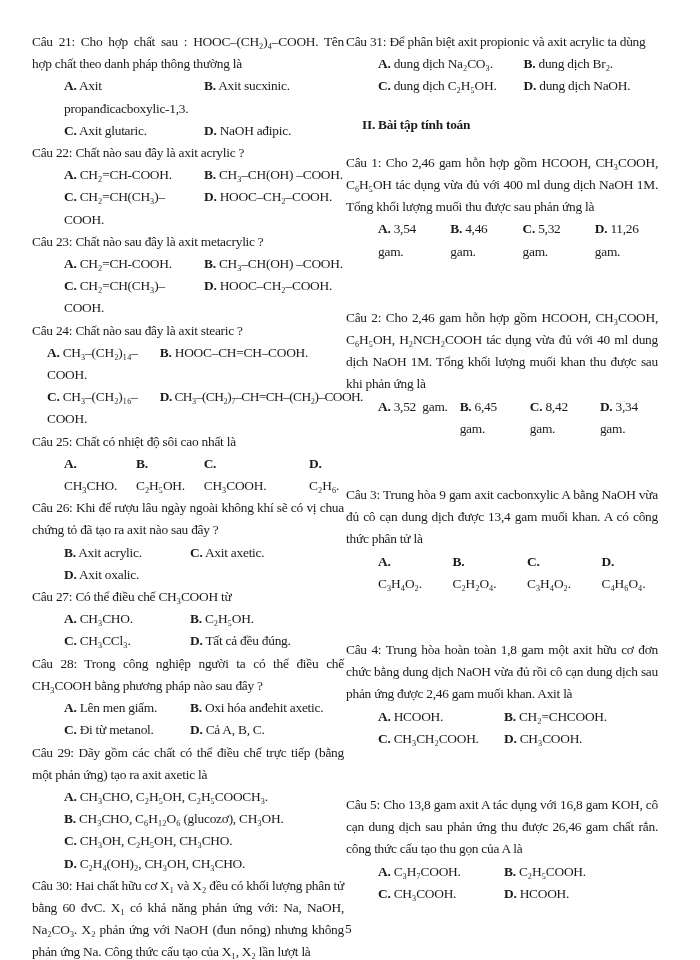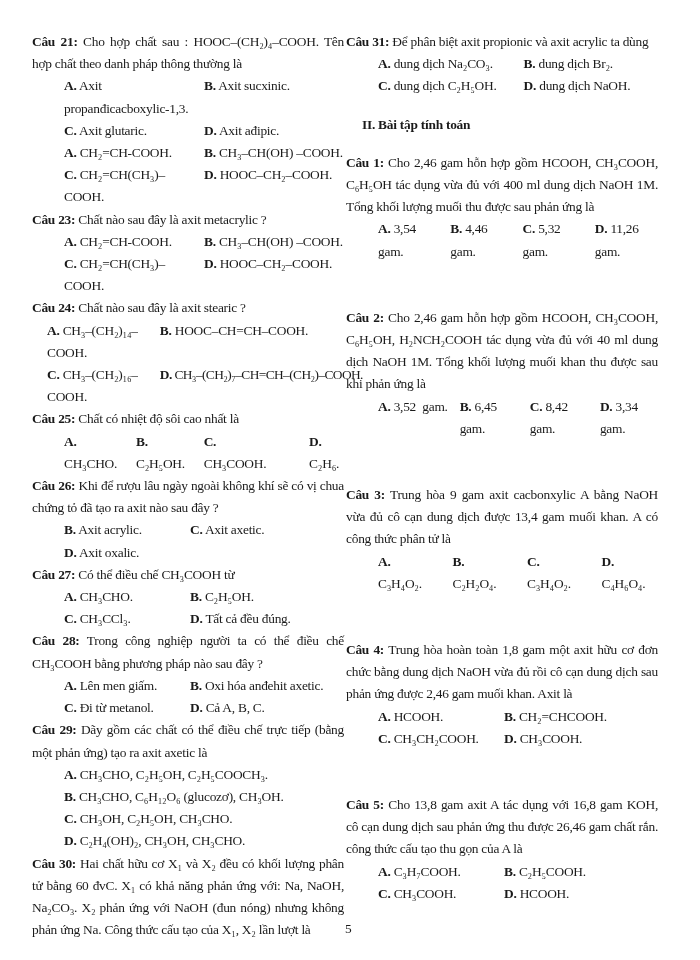--- a/index.html
+++ b/index.html
@@ -6,21 +6,21 @@
   body {
     width: 700px; height: 960px; position: relative; overflow: hidden;
     font-family: "Liberation Serif", "DejaVu Serif", serif;
     color: #1a1a1a; font-size: 13.4px; line-height: 22.2px;
     letter-spacing: -0.25px;
   }
   .col { position: absolute; top: 31px; }
   .col-left { left: 32px; width: 312px; }
   .col-right { left: 346px; width: 312px; }
   .p { text-align: justify; margin: 0; }
-  .q b { font-weight: bold; }
+  .q b { font-weight: normal; }
   .opts { display: grid; margin: 0; }
   .opts.two { grid-template-columns: 1fr 1fr; padding-left: 32px; }
   .opts.two.wide { padding-left: 15px; grid-template-columns: 38% 62%; }
   .opts.four { grid-template-columns: auto auto auto auto; justify-content: start; column-gap: 12px; padding-left: 32px; }
   .opts.stack { grid-template-columns: 1fr; padding-left: 32px; }
   .opt b { font-weight: bold; }
   .section-title { font-weight: bold; margin: 16px; }
   .gap-lg { height: 44px; }
   .page-number { position: absolute; left: 345px; top: 918px; font-size: 13.4px; }
 </style>
@@ -28,25 +28,26 @@
 <body>
 
 <div class="col col-left">
 
   <div>
     <p class="p q"><b>Câu 21:</b><span> Cho hợp chất sau : HOOC–(CH₂)₄–COOH. Tên hợp chất theo danh pháp thông thường là</span></p>
     <div class="opts two">
       <div class="opt"><b>A.</b><span> Axit propanđicacboxylic-1,3.</span></div>
       <div class="opt"><b>B.</b><span> Axit sucxinic.</span></div>
       <div class="opt"><b>C.</b><span> Axit glutaric.</span></div>
-      <div class="opt"><b>D.</b><span> Axit ađipic.</span></div>
+      <div class="opt"><b>D.</b><span> NaOH ađipic.</span></div>
     </div>
   </div>
 
   <div>
+    <p class="p q"><b>Câu 22:</b><span> Chất nào sau đây là axit acrylic ?</span></p>
     <div class="opts two">
       <div class="opt"><b>A.</b><span> CH₂=CH-COOH.</span></div>
       <div class="opt"><b>B.</b><span> CH₃–CH(OH) –COOH.</span></div>
       <div class="opt"><b>C.</b><span> CH₂=CH(CH₃)–COOH.</span></div>
       <div class="opt"><b>D.</b><span> HOOC–CH₂–COOH.</span></div>
     </div>
   </div>
 
   <div>
     <p class="p q"><b>Câu 23:</b><span> Chất nào sau đây là axit metacrylic ?</span></p>

